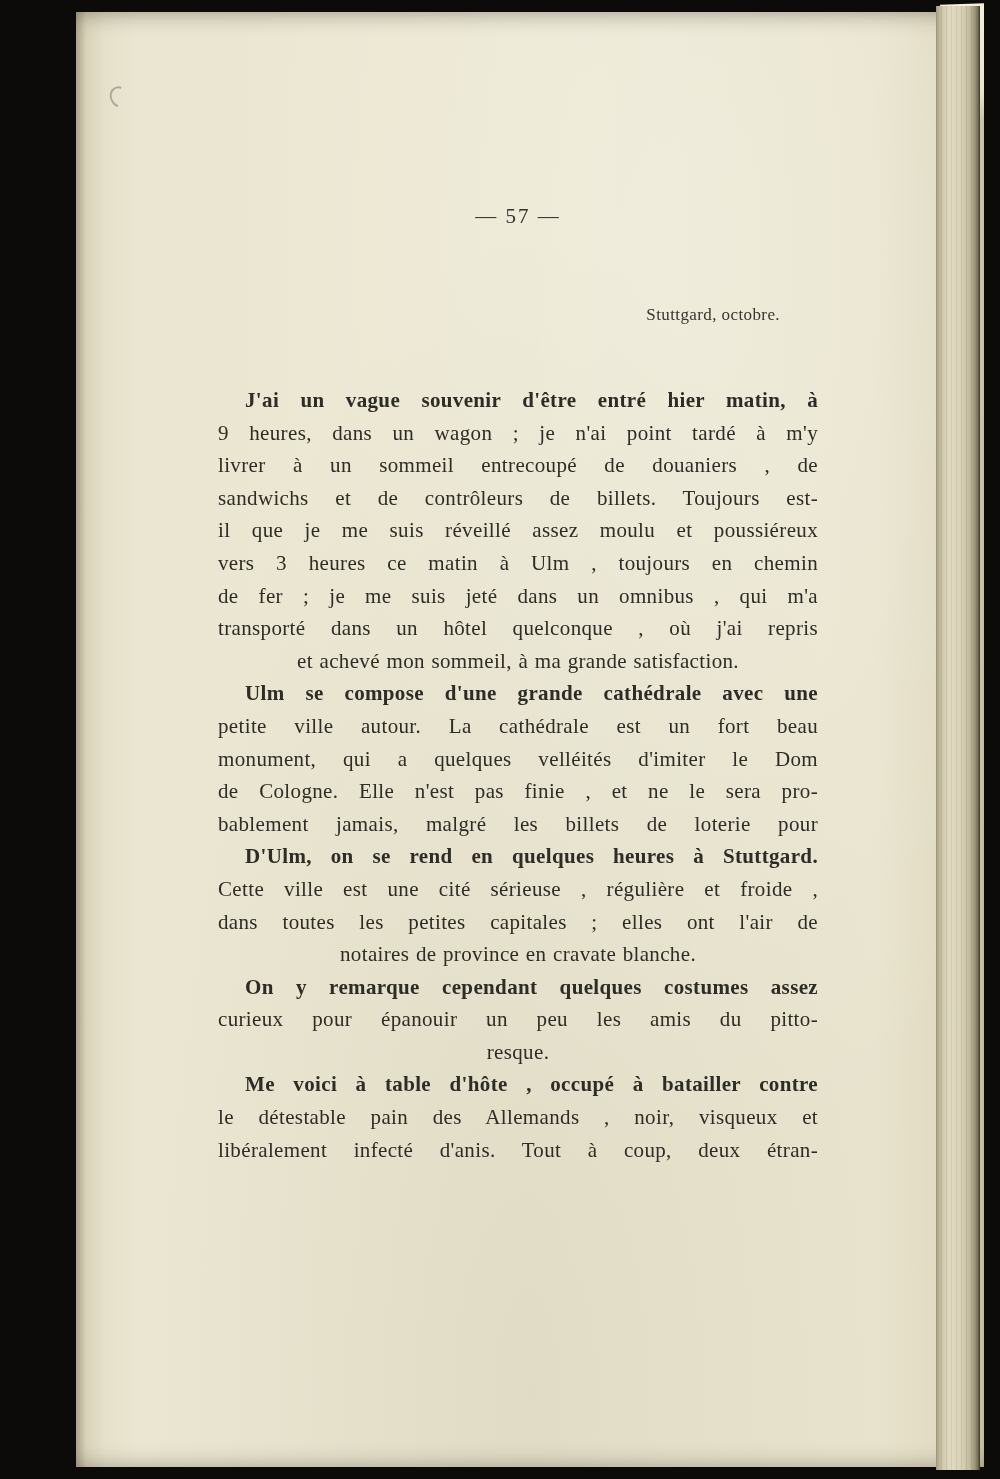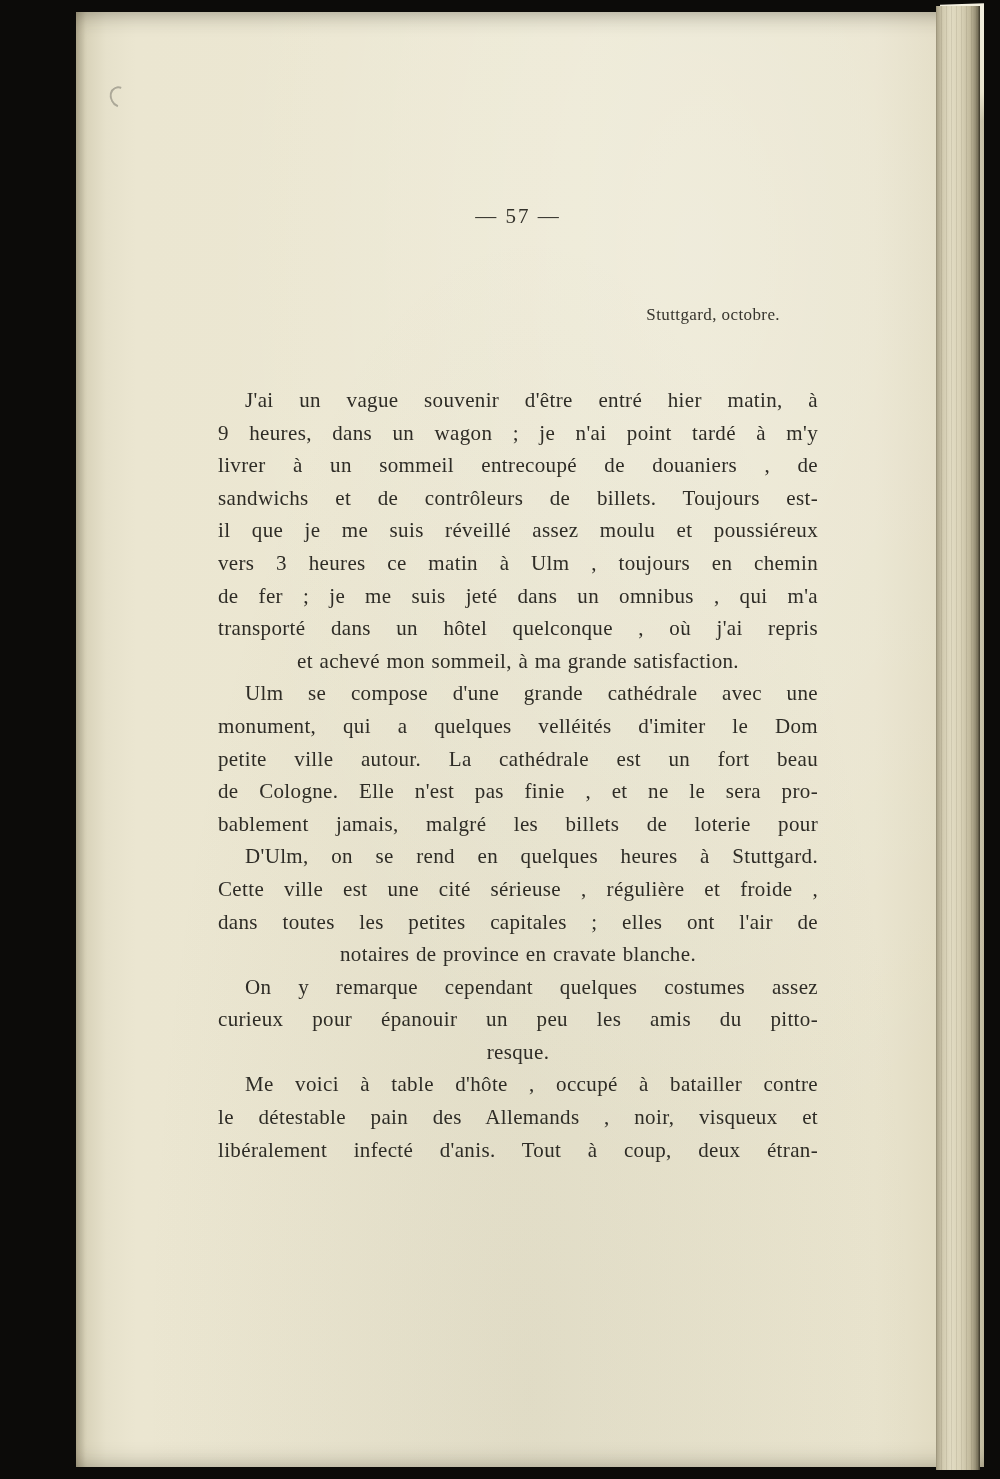--- a/index.html
+++ b/index.html
@@ -121,21 +121,21 @@
     line-height: 32.6px;
     overflow: hidden;
     text-align: justify;
   }
   
   .line::after {
     content: "";
     display: inline-block;
     width: 100%;
   }
-  .line.indent { text-indent: 27px; }
+  .line.indent { text-indent: 27px; font-weight: bold; }
   .line.last   { text-align: center; }
   .line.last::after { content: none; }
 </style>
 </head>
 <body>
 
 <div class="page">
   <div class="pencil-mark"></div>
   <div class="text-col">
     <div class="page-number">— 57 —</div>
@@ -147,22 +147,22 @@
           <div class="line">livrer à un sommeil entrecoupé de douaniers , de</div>
           <div class="line">sandwichs et de contrôleurs de billets. Toujours est-</div>
           <div class="line">il que je me suis réveillé assez moulu et poussiéreux</div>
           <div class="line">vers 3 heures ce matin à Ulm , toujours en chemin</div>
           <div class="line">de fer ; je me suis jeté dans un omnibus , qui m'a</div>
           <div class="line">transporté dans un hôtel quelconque , où j'ai repris</div>
           <div class="line last">et achevé mon sommeil, à ma grande satisfaction.</div>
         </div>
         <div class="paragraph">
           <div class="line indent">Ulm se compose d'une grande cathédrale avec une</div>
+          <div class="line">petite ville autour. La cathédrale est un fort beau</div>
           <div class="line">monument, qui a quelques velléités d'imiter le Dom</div>
-          <div class="line">petite ville autour. La cathédrale est un fort beau</div>
           <div class="line">de Cologne. Elle n'est pas finie , et ne le sera pro-</div>
           <div class="line">bablement jamais, malgré les billets de loterie pour</div>
         </div>
         <div class="paragraph">
           <div class="line indent">D'Ulm, on se rend en quelques heures à Stuttgard.</div>
           <div class="line">Cette ville est une cité sérieuse , régulière et froide ,</div>
           <div class="line">dans toutes les petites capitales ; elles ont l'air de</div>
           <div class="line last">notaires de province en cravate blanche.</div>
         </div>
         <div class="paragraph">

